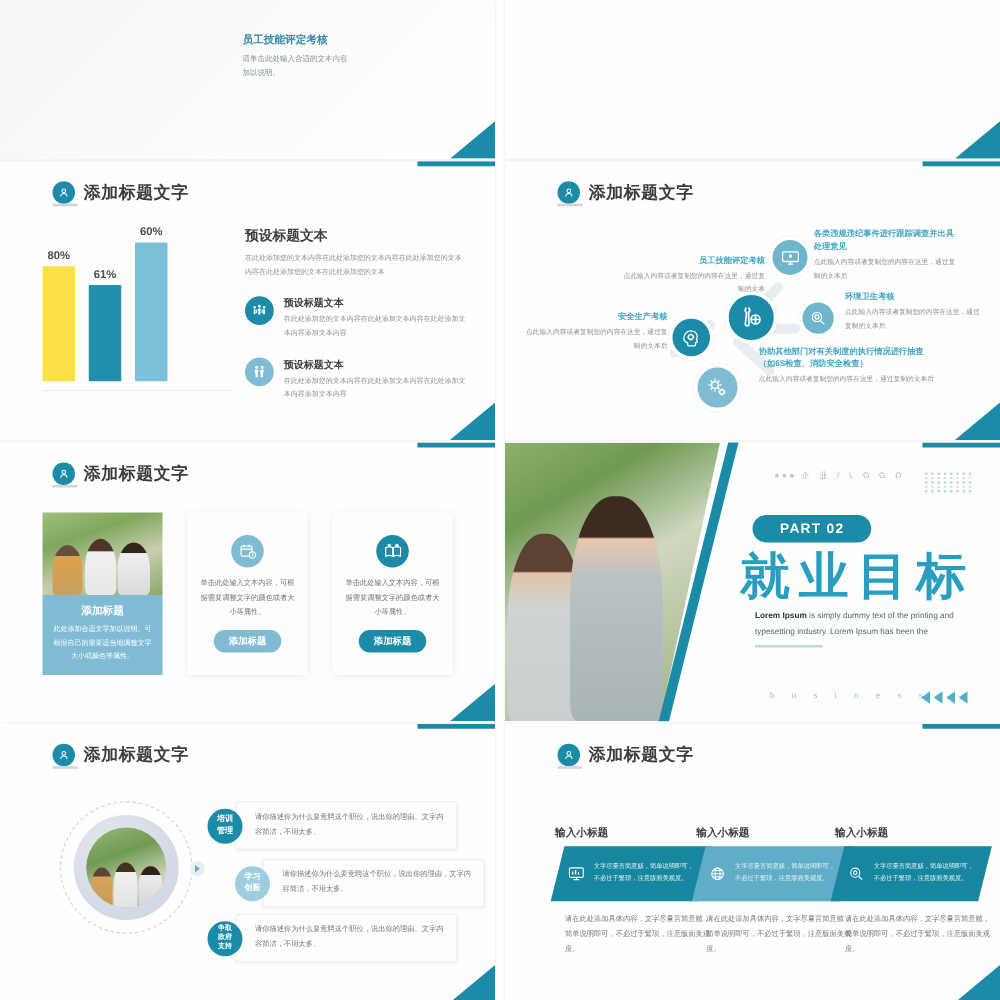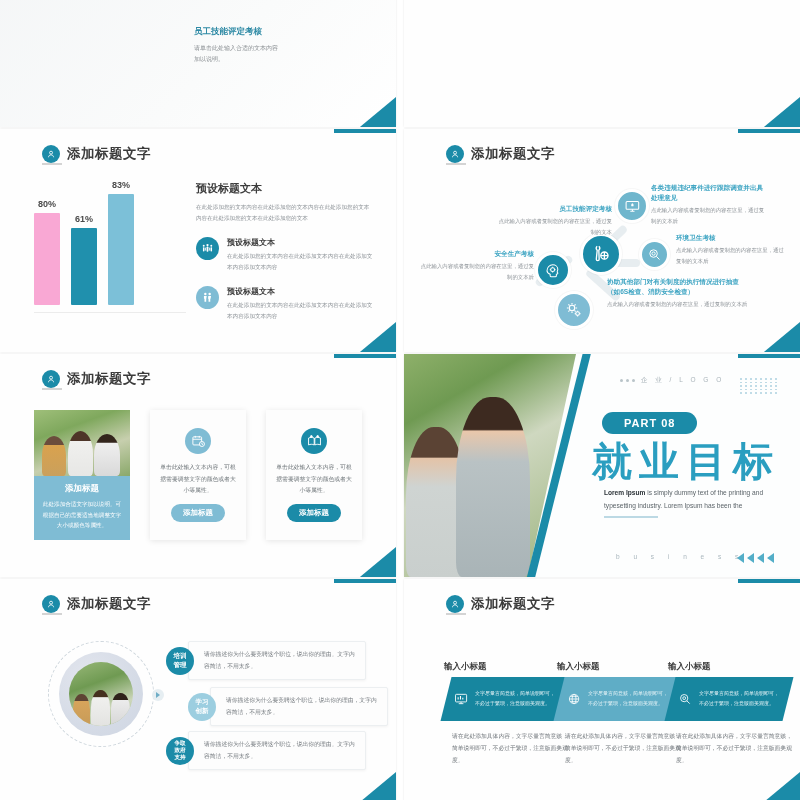--- a/index.html
+++ b/index.html
@@ -228,28 +228,28 @@
           <circle cx="11" cy="8" r="3.2"></circle>
               <path d="M5.5 18c0-3.2 2.6-5.2 5.5-5.2s5.5 2 5.5 5.2"></path>
         </svg>
       </span>
       <span class="head-title">添加标题文字</span>
     </div>
     <div class="head-rule"></div>
 
     <div class="chart-wrap">
       <div class="bars">
-        <div class="bar" style="height:82%; background:#f9a8d4;">
+        <div class="bar" style="height:82%; background:#fde047;">
           <span class="lbl">80%</span>
         </div>
         <div class="bar" style="height:69%; background:#2090ad;">
           <span class="lbl">61%</span>
         </div>
         <div class="bar" style="height:99%; background:#7cc0d8;">
-          <span class="lbl">83%</span>
+          <span class="lbl">60%</span>
         </div>
       </div>
       <div class="chart-base"></div>
     </div>
 
     <div class="rt">
       <h3>预设标题文本</h3>
       <p class="desc">在此处添加您的文本内容在此处添加您的文本内容在此处添加您的文本内容在此处添加您的文本在此处添加您的文本</p>
 
       <div class="rt-item">
@@ -478,21 +478,21 @@
       <i></i>
           <i></i>
           <i></i>
           <i></i>
           <i></i>
           <i></i>
           <i></i>
           <i></i>
     </div>
 
-    <div class="part-pill">PART 08</div>
+    <div class="part-pill">PART 02</div>
     <div class="s6-big">就业目标</div>
     <div class="s6-sub">
       <b>Lorem Ipsum</b><span> is simply dummy text of the printing and typesetting industry. Lorem Ipsum has been the</span>
     </div>
     <div class="s6-underline"></div>
     <div class="s6-biz">b u s i n e s s</div>
     <div class="s6-arrows">
           <i></i>
           <i></i>
           <i></i>

